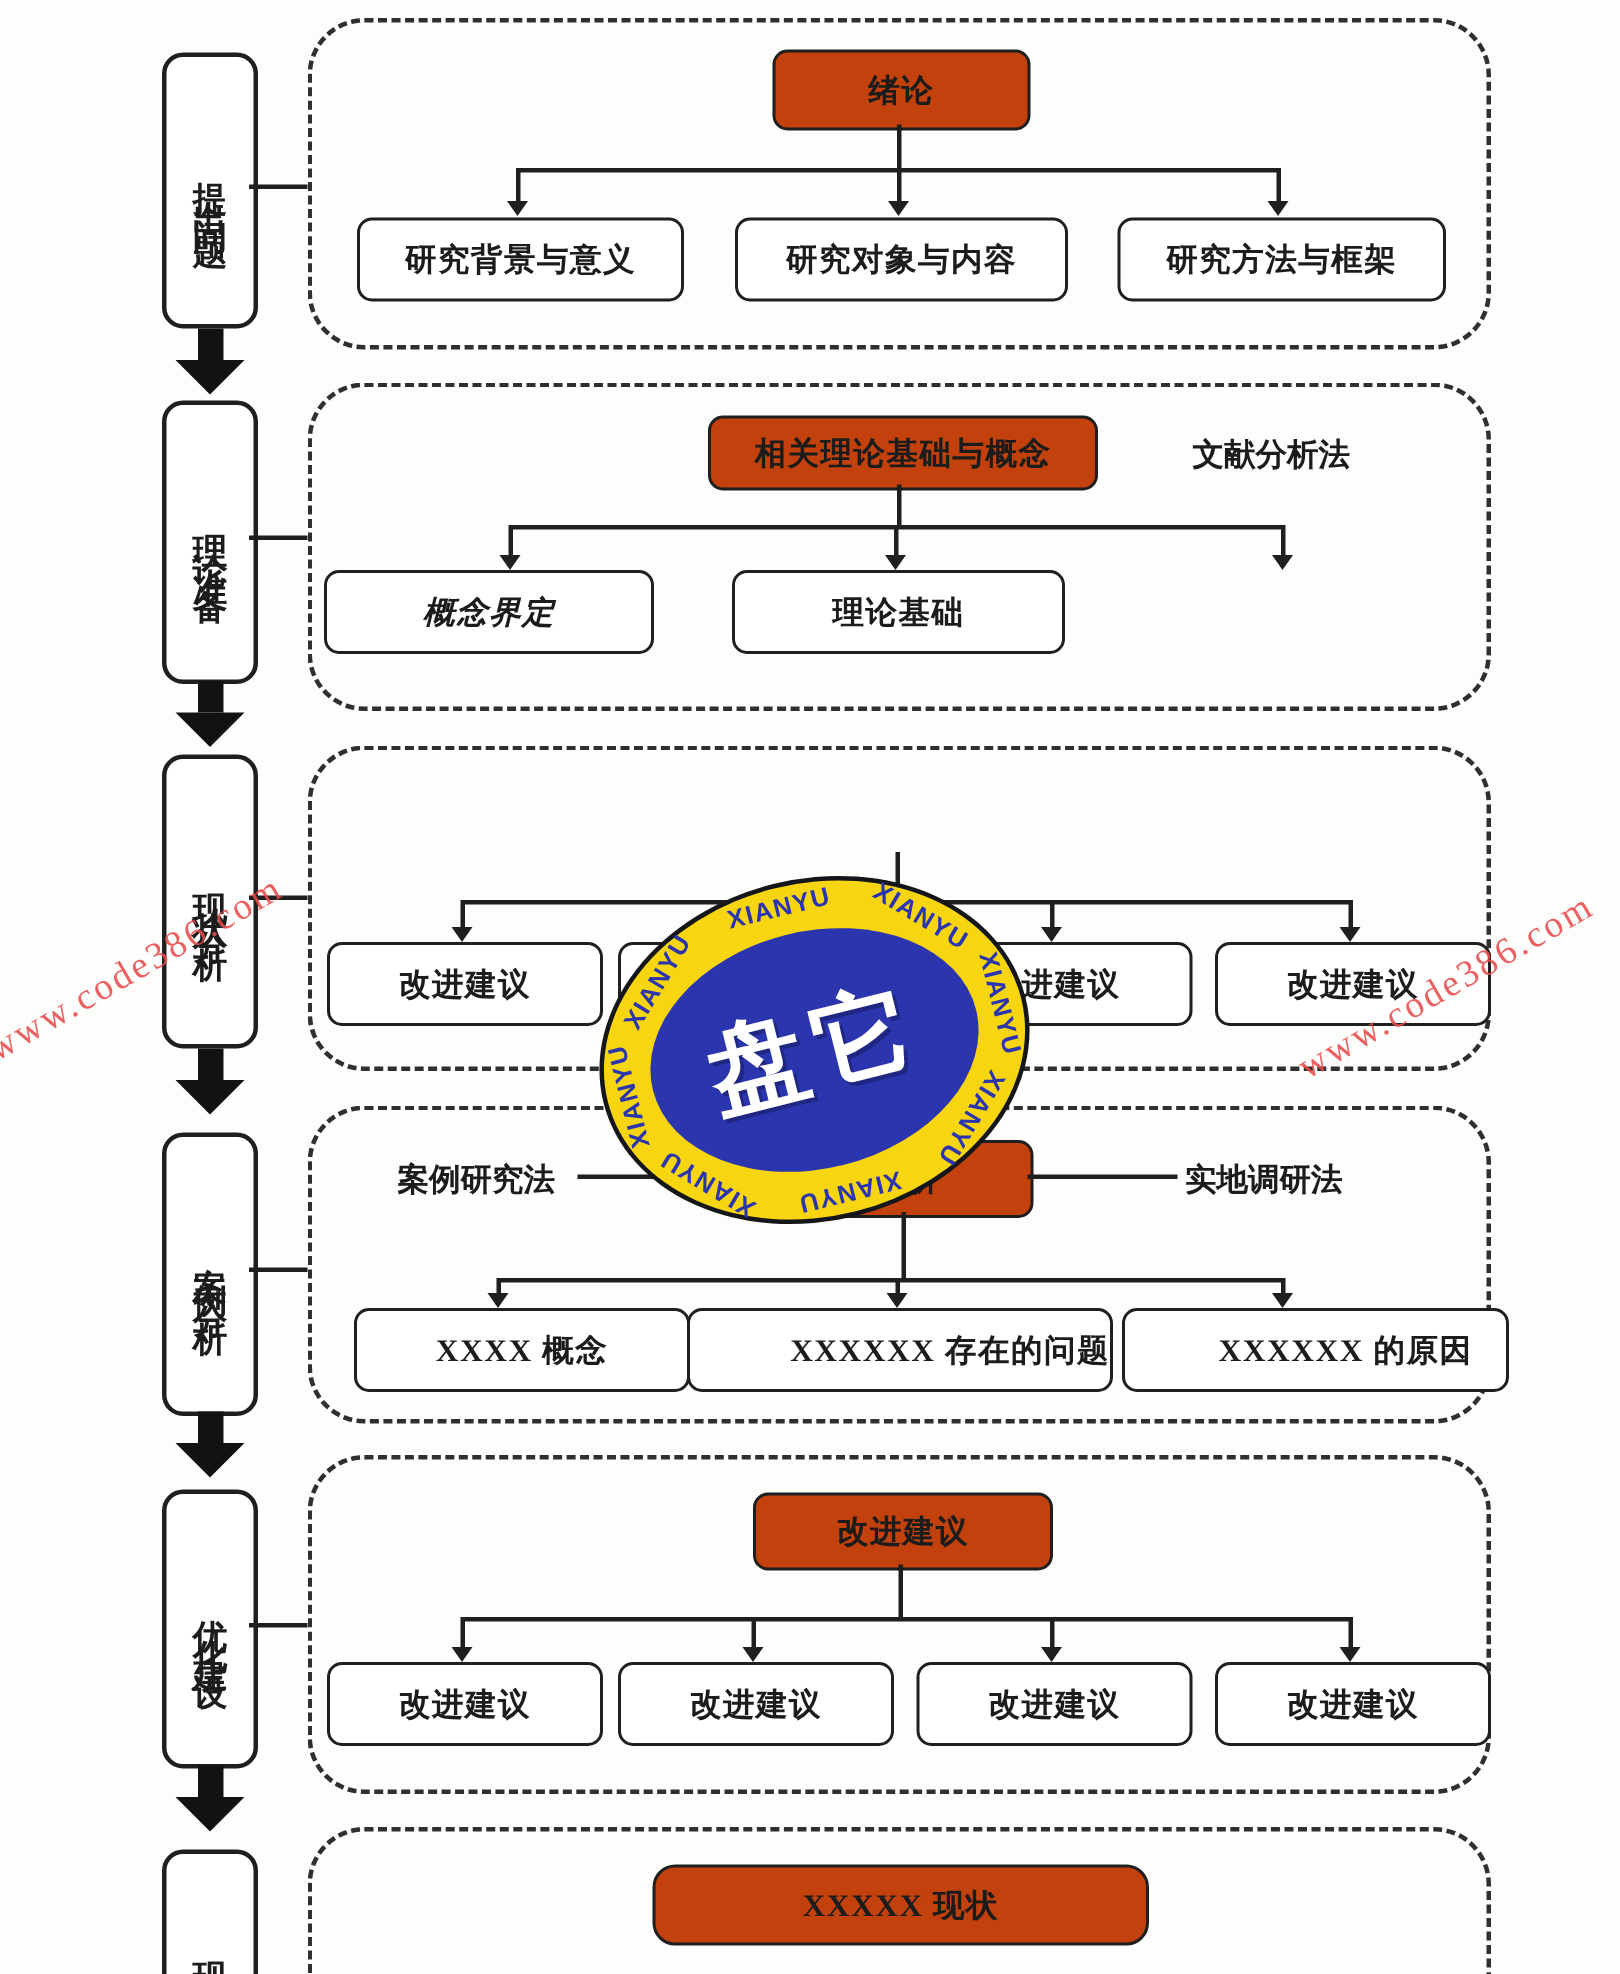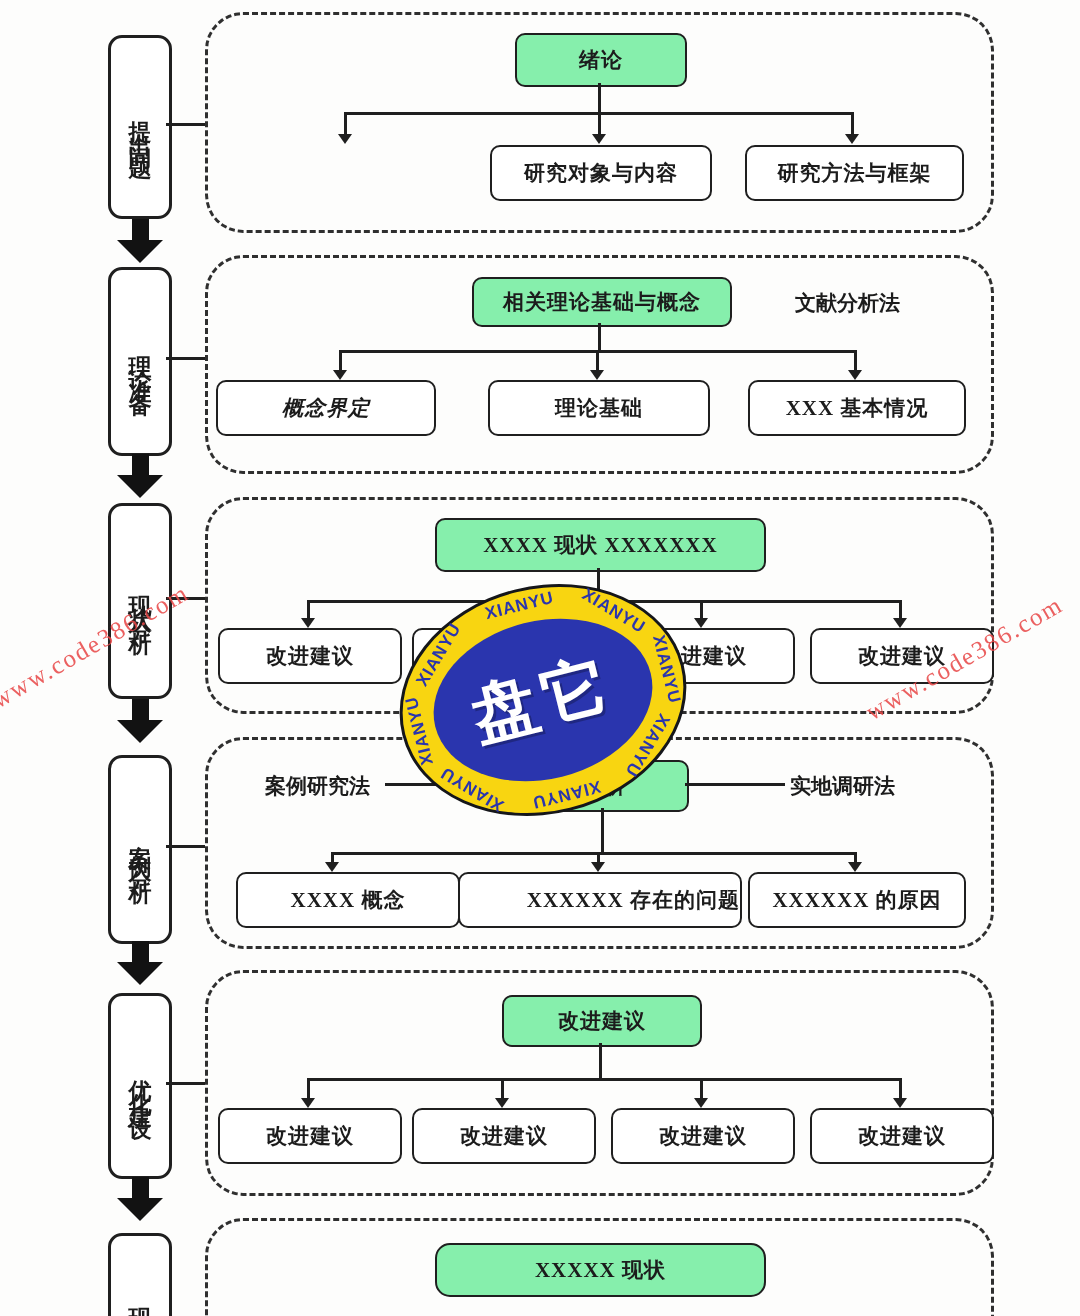--- a/index.html
+++ b/index.html
@@ -11,21 +11,21 @@
   
   .section{position:absolute;border:3px dashed #2f2f2f;border-radius:38px;}
   
   .stage{position:absolute;width:58px;border:3px solid #1f1f1f;border-radius:14px;background:#fff;
          display:flex;align-items:center;justify-content:center;}
   .stage span{writing-mode:vertical-rl;text-orientation:upright;font-size:23px;font-weight:700;letter-spacing:12px;}
   
   .node{position:absolute;border:2.5px solid #1f1f1f;border-radius:10px;background:#fff;
         display:flex;align-items:center;justify-content:center;
         font-size:21px;font-weight:700;letter-spacing:1px;white-space:nowrap;}
-  .node.root{background:#86efac;}
+  .node.root{background:#c2410c;}
   
   .hline,.vline{position:absolute;background:#1f1f1f;}
   .hline{height:2.5px;}
   .vline{width:2.5px;}
   .ah{position:absolute;width:0;height:0;border-left:7px solid transparent;border-right:7px solid transparent;border-top:10px solid #1f1f1f;}
   
   .flow-arrow{position:absolute;width:46px;display:flex;flex-direction:column;align-items:center;}
   .flow-arrow .stem{width:17px;height:21px;background:#121212;}
   .flow-arrow .head{width:0;height:0;border-left:23px solid transparent;border-right:23px solid transparent;border-top:23px solid #121212;}
   
@@ -104,20 +104,23 @@
     <span>绪论</span>
   </div>
   <div class="vline" style="left:598px;top:83px;height:30px;"></div>
   <div class="hline" style="left:345px;top:112px;width:508px;"></div>
   <div class="vline" style="left:344px;top:112px;height:24px;"></div>
   <div class="vline" style="left:598px;top:112px;height:24px;"></div>
   <div class="vline" style="left:851px;top:112px;height:24px;"></div>
   <div class="ah" style="left:338px;top:134px;"></div>
   <div class="ah" style="left:592px;top:134px;"></div>
   <div class="ah" style="left:845px;top:134px;"></div>
+  <div class="node" style="left:238px;top:145px;width:214px;height:52px;">
+    <span>研究背景与意义</span>
+  </div>
   <div class="node" style="left:490px;top:145px;width:218px;height:52px;">
     <span>研究对象与内容</span>
   </div>
   <div class="node" style="left:745px;top:145px;width:215px;height:52px;">
     <span>研究方法与框架</span>
   </div>
 
   <div class="node root" style="left:472px;top:277px;width:256px;height:46px;">
     <span>相关理论基础与概念</span>
   </div>
@@ -129,27 +132,21 @@
   <div class="vline" style="left:854px;top:350px;height:22px;"></div>
   <div class="ah" style="left:333px;top:370px;"></div>
   <div class="ah" style="left:590px;top:370px;"></div>
   <div class="ah" style="left:848px;top:370px;"></div>
   <div class="node" style="left:216px;top:380px;width:216px;height:52px;font-style:italic;">
     <span>概念界定</span>
   </div>
   <div class="node" style="left:488px;top:380px;width:218px;height:52px;">
     <span>理论基础</span>
   </div>
-  <div class="node" style="left:748px;top:380px;width:214px;height:52px;">
-    <span>XXX 基本情况</span>
-  </div>
-
-  <div class="node root" style="left:435px;top:518px;width:327px;height:50px;">
-    <span>XXXX 现状 XXXXXXX</span>
-  </div>
+
   <div class="vline" style="left:597px;top:568px;height:32px;"></div>
   <div class="hline" style="left:308px;top:600px;width:592px;"></div>
   <div class="vline" style="left:307px;top:600px;height:20px;"></div>
   <div class="vline" style="left:501px;top:600px;height:20px;"></div>
   <div class="vline" style="left:700px;top:600px;height:20px;"></div>
   <div class="vline" style="left:899px;top:600px;height:20px;"></div>
   <div class="ah" style="left:301px;top:618px;"></div>
   <div class="ah" style="left:495px;top:618px;"></div>
   <div class="ah" style="left:694px;top:618px;"></div>
   <div class="ah" style="left:893px;top:618px;"></div>
@@ -180,21 +177,21 @@
   <div class="vline" style="left:854px;top:852px;height:12px;"></div>
   <div class="ah" style="left:325px;top:862px;"></div>
   <div class="ah" style="left:591px;top:862px;"></div>
   <div class="ah" style="left:848px;top:862px;"></div>
   <div class="node" style="left:236px;top:872px;width:220px;height:52px;">
     <span>XXXX 概念</span>
   </div>
   <div class="node" style="left:458px;top:872px;width:280px;height:52px;justify-content:flex-end;">
     <span>XXXXXX 存在的问题</span>
   </div>
-  <div class="node" style="left:748px;top:872px;width:214px;height:52px;">
+  <div class="node" style="left:748px;top:872px;width:214px;height:52px;padding-left:40px;">
     <span>XXXXXX 的原因</span>
   </div>
 
   <div class="node root" style="left:502px;top:995px;width:196px;height:48px;">
     <span>改进建议</span>
   </div>
   <div class="vline" style="left:599px;top:1043px;height:35px;"></div>
   <div class="hline" style="left:308px;top:1078px;width:592px;"></div>
   <div class="vline" style="left:307px;top:1078px;height:22px;"></div>
   <div class="vline" style="left:501px;top:1078px;height:22px;"></div>

